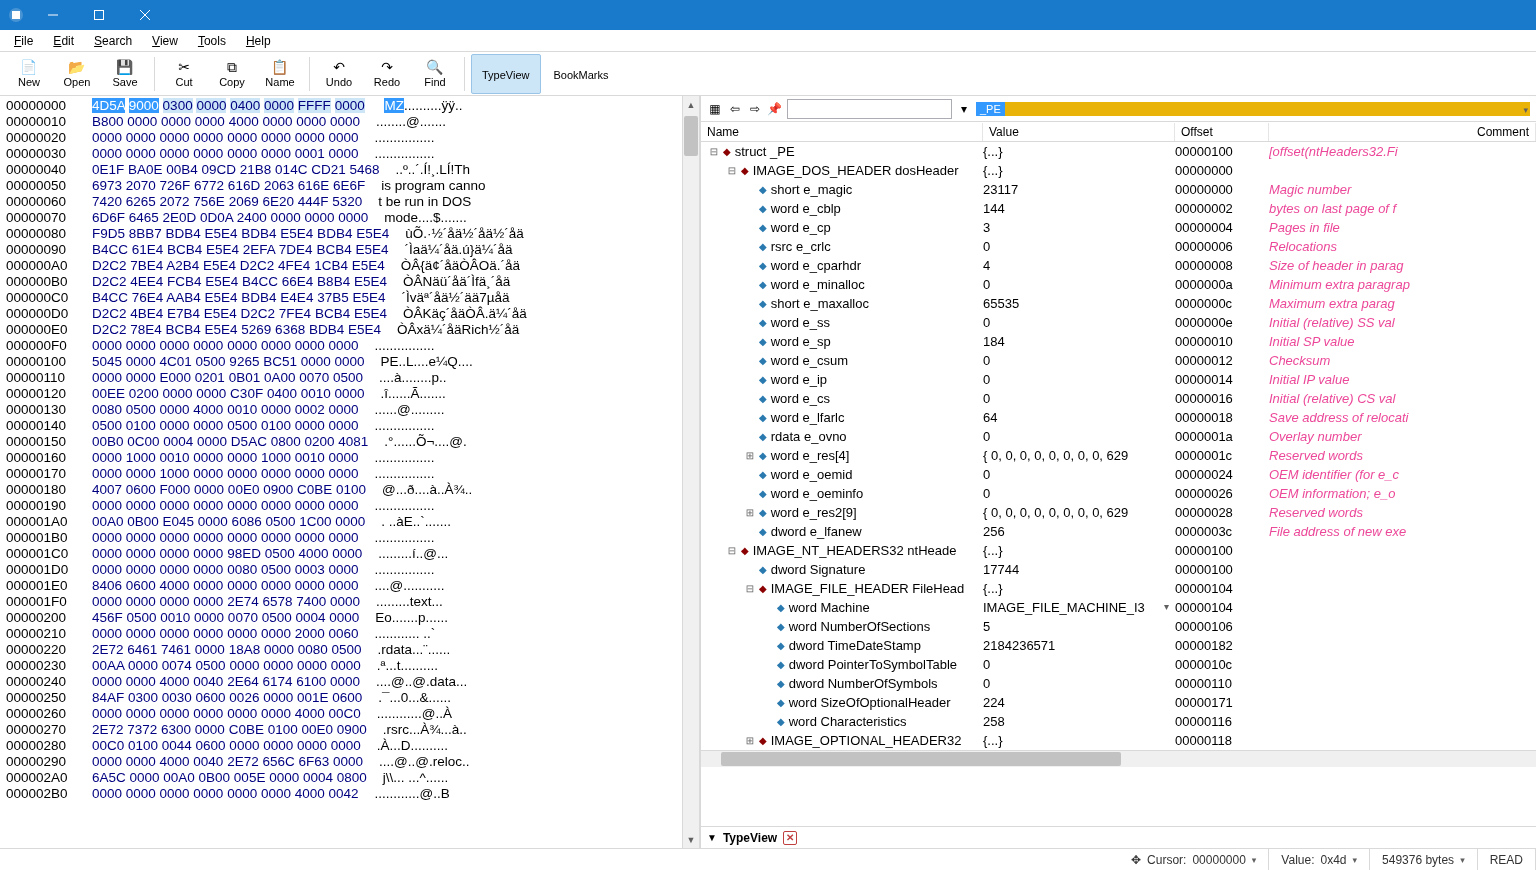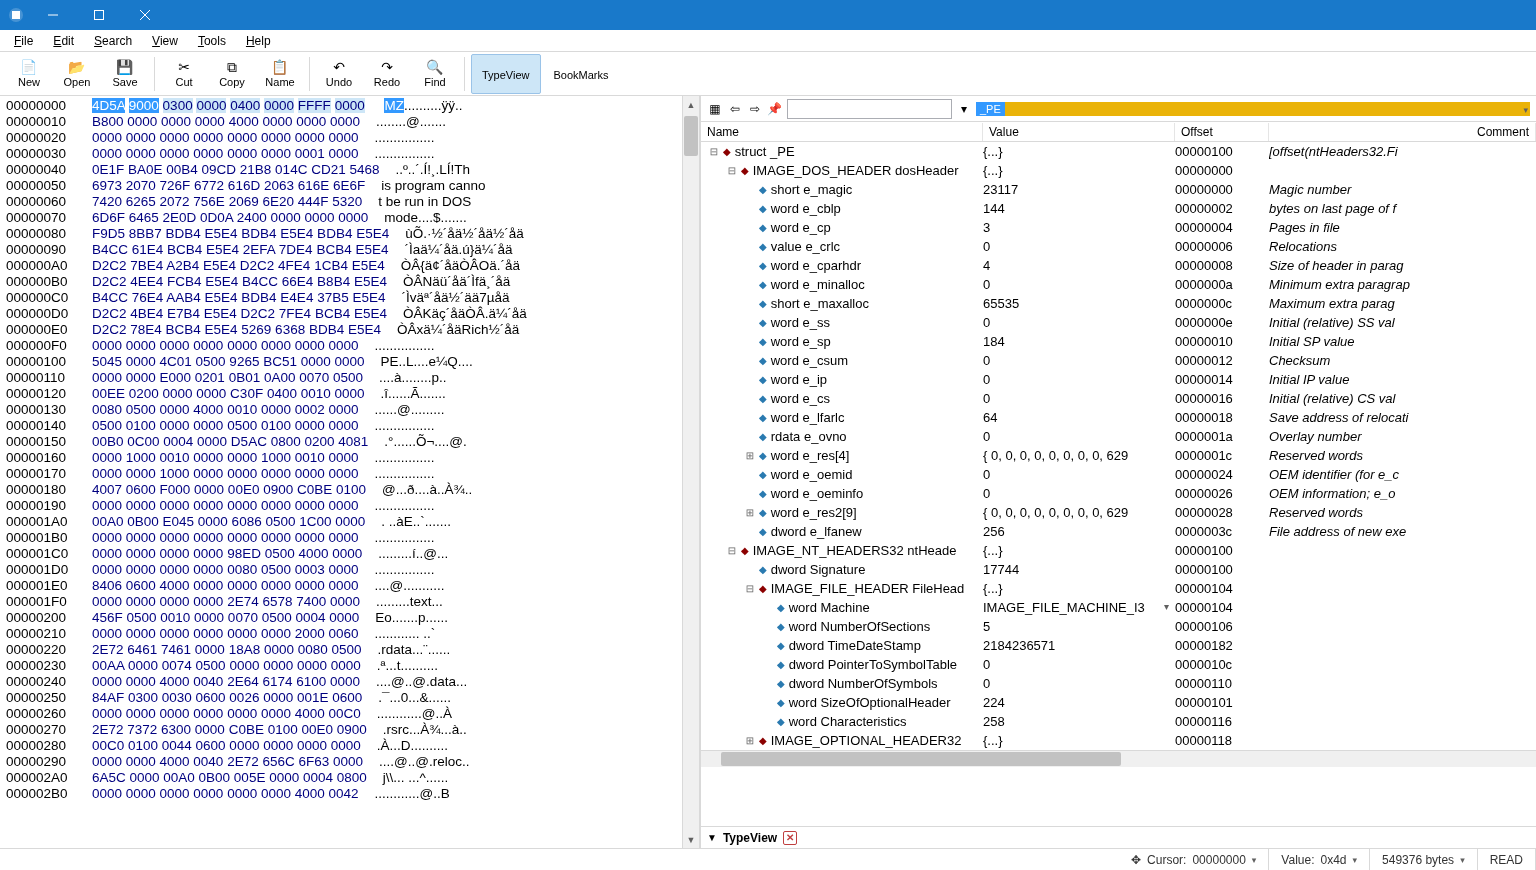--- a/index.html
+++ b/index.html
@@ -44,21 +44,21 @@
 .tree .hdr div { padding:2px 6px; border-right:1px solid #e5e5e5; }
 .tree .col-name { width:282px; }
 .tree .col-value { width:192px; }
 .tree .col-offset { width:94px; }
 .tree .col-comment { flex:1; font-style: normal; text-align: right; }
 .tree .rows { }
 .tree .row { display:flex; height:19px; align-items:center; }
 .tree .row .name { width:282px; display:flex; align-items:center; overflow:hidden; white-space:nowrap; }
 .tree .row .value { width:192px; overflow:hidden; white-space:nowrap; text-overflow:ellipsis; padding-right:4px;}
 .tree .row .offset { width:94px; }
-.tree .row .comment { flex:1; font-style:italic; color:#000000; overflow:hidden; white-space:nowrap; }
+.tree .row .comment { flex:1; font-style:italic; color:#ec4899; overflow:hidden; white-space:nowrap; }
 .tree .row .exp { width:14px; text-align:center; font-size:10px; color:#666; cursor:pointer; }
 .tree .row .bullet { color:#2a7ab0; margin:0 4px 0 2px; font-size:10px; }
 .tree .row .struct { color:#8b0000; font-size:10px; margin:0 4px 0 2px; }
 .tree .row.withcombo .value { position:relative; }
 .tree .row.withcombo .value::after { content:"▾"; position:absolute; right:6px; top:1px; font-size:10px; color:#606060; }
 .tree .scroll-h { height:17px; background:#f0f0f0; border-top:1px solid #d9d9d9; position:relative; }
 .tree .scroll-h .thumb { position:absolute; top:1px; bottom:1px; left:20px; width:400px; background:#c2c2c2; border-radius:2px; }
 .paneltab { height:22px; border-top:1px solid #d9d9d9; display:flex; align-items:center; font-size:12px; padding:0 6px; gap:6px; }
 .paneltab .caret { font-size:10px; }
 .paneltab .lbl { font-weight:bold; }
@@ -230,21 +230,21 @@
               <span>word e_cp</span>
             </div>
             <div class="value">3</div>
             <div class="offset">00000004</div>
             <div class="comment">Pages in file</div>
           </div>
           <div class="row">
             <div class="name" style="padding-left: 42px;">
               <span class="exp"></span>
               <span class="bullet" style="color: rgb(42, 122, 176);">◆</span>
-              <span>value e_crlc</span>
+              <span>rsrc e_crlc</span>
             </div>
             <div class="value">0</div>
             <div class="offset">00000006</div>
             <div class="comment">Relocations</div>
           </div>
           <div class="row">
             <div class="name" style="padding-left: 42px;">
               <span class="exp"></span>
               <span class="bullet" style="color: rgb(42, 122, 176);">◆</span>
               <span>word e_cparhdr</span>
@@ -473,21 +473,21 @@
             <div class="offset">00000110</div>
             <div class="comment"></div>
           </div>
           <div class="row">
             <div class="name" style="padding-left: 60px;">
               <span class="exp"></span>
               <span class="bullet" style="color: rgb(42, 122, 176);">◆</span>
               <span>word SizeOfOptionalHeader</span>
             </div>
             <div class="value">224</div>
-            <div class="offset">00000101</div>
+            <div class="offset">00000171</div>
             <div class="comment"></div>
           </div>
           <div class="row">
             <div class="name" style="padding-left: 60px;">
               <span class="exp"></span>
               <span class="bullet" style="color: rgb(42, 122, 176);">◆</span>
               <span>word Characteristics</span>
             </div>
             <div class="value">258</div>
             <div class="offset">00000116</div>

